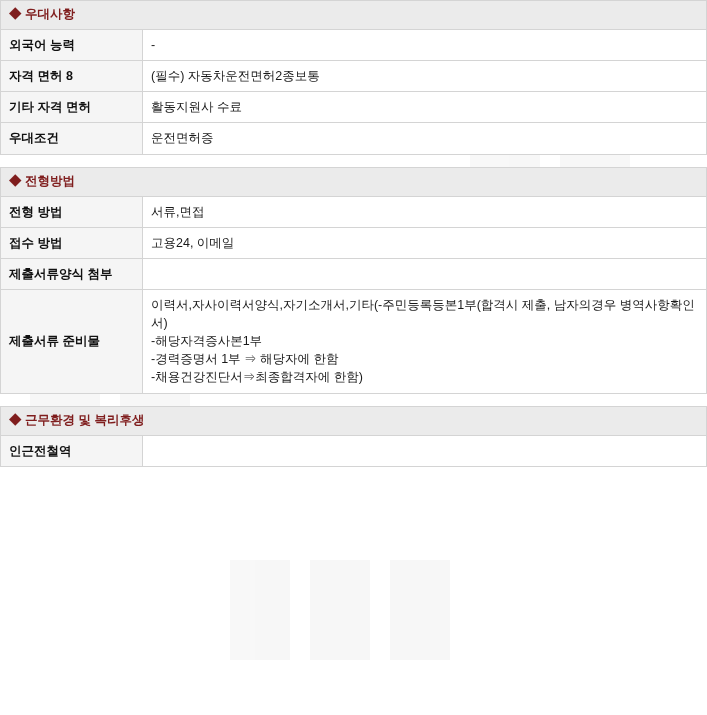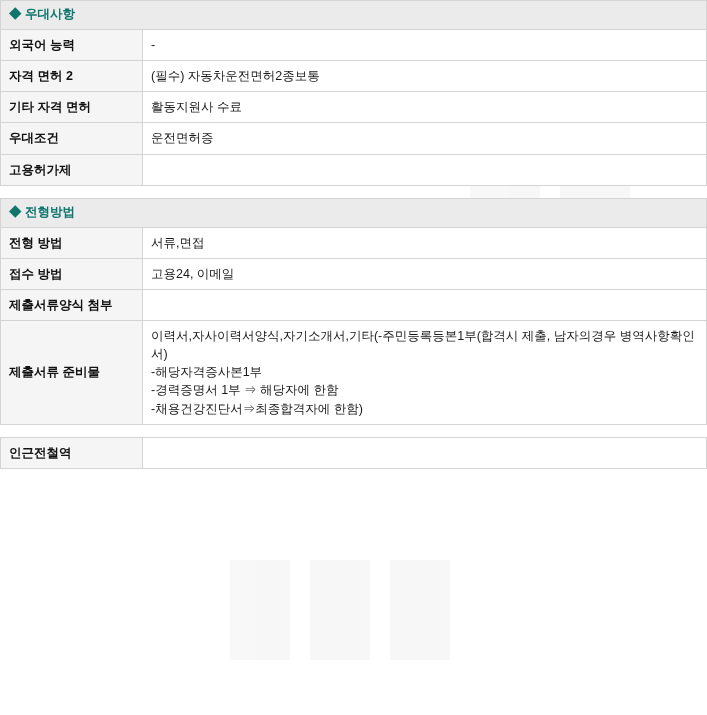--- a/index.html
+++ b/index.html
@@ -38,21 +38,21 @@
   .content { position: relative; z-index: 1; }
 
   .section { margin: 0 0 8px 0; }
   .section-header {
     background: #ebebeb;
     border: 1px solid #d4d4d4;
     border-bottom: none;
     padding: 5px 16px 6px 8px;
     font-weight: bold;
     font-size: 12.5px;
-    color: #0f766e;
+    color: #7f1d1d;
     box-sizing: border-box;
   }
   table.tbl {
     width: 100%;
     border-collapse: collapse;
     table-layout: fixed;
     background: #ffffff;
   }
   table.tbl td {
     border: 1px solid #d4d4d4;
@@ -94,34 +94,30 @@
 
     <div class="section">
       <div class="section-header">◆ 우대사항</div>
       <table class="tbl">
         <tbody>
             <tr>
           <td class="label">외국어 능력</td>
           <td class="value">-</td>
         </tr>
         <tr>
-          <td class="label">자격 면허 2</td>
+          <td class="label">자격 면허 8</td>
           <td class="value">(필수) 자동차운전면허2종보통</td>
         </tr>
         <tr>
           <td class="label">기타 자격 면허</td>
           <td class="value">활동지원사 수료</td>
         </tr>
         <tr>
           <td class="label">우대조건</td>
           <td class="value">운전면허증</td>
-        </tr>
-        <tr>
-          <td class="label">고용허가제</td>
-          <td class="value"></td>
         </tr>
       </tbody>
         </table>
     </div>
 
     <div class="spacer-top"></div>
 
     <div class="section">
       <div class="section-header">◆ 전형방법</div>
       <table class="tbl">
@@ -145,20 +141,21 @@
 -경력증명서 1부 ⇒ 해당자에 한함
 -채용건강진단서⇒최종합격자에 한함)</td>
         </tr>
       </tbody>
         </table>
     </div>
 
     <div class="spacer-top"></div>
 
     <div class="section">
+      <div class="section-header">◆ 근무환경 및 복리후생</div>
       <table class="tbl">
         <tbody>
         <tr>
           <td class="label">인근전철역</td>
           <td class="value"></td>
         </tr>
 
       </tbody>
         </table>
     </div>

